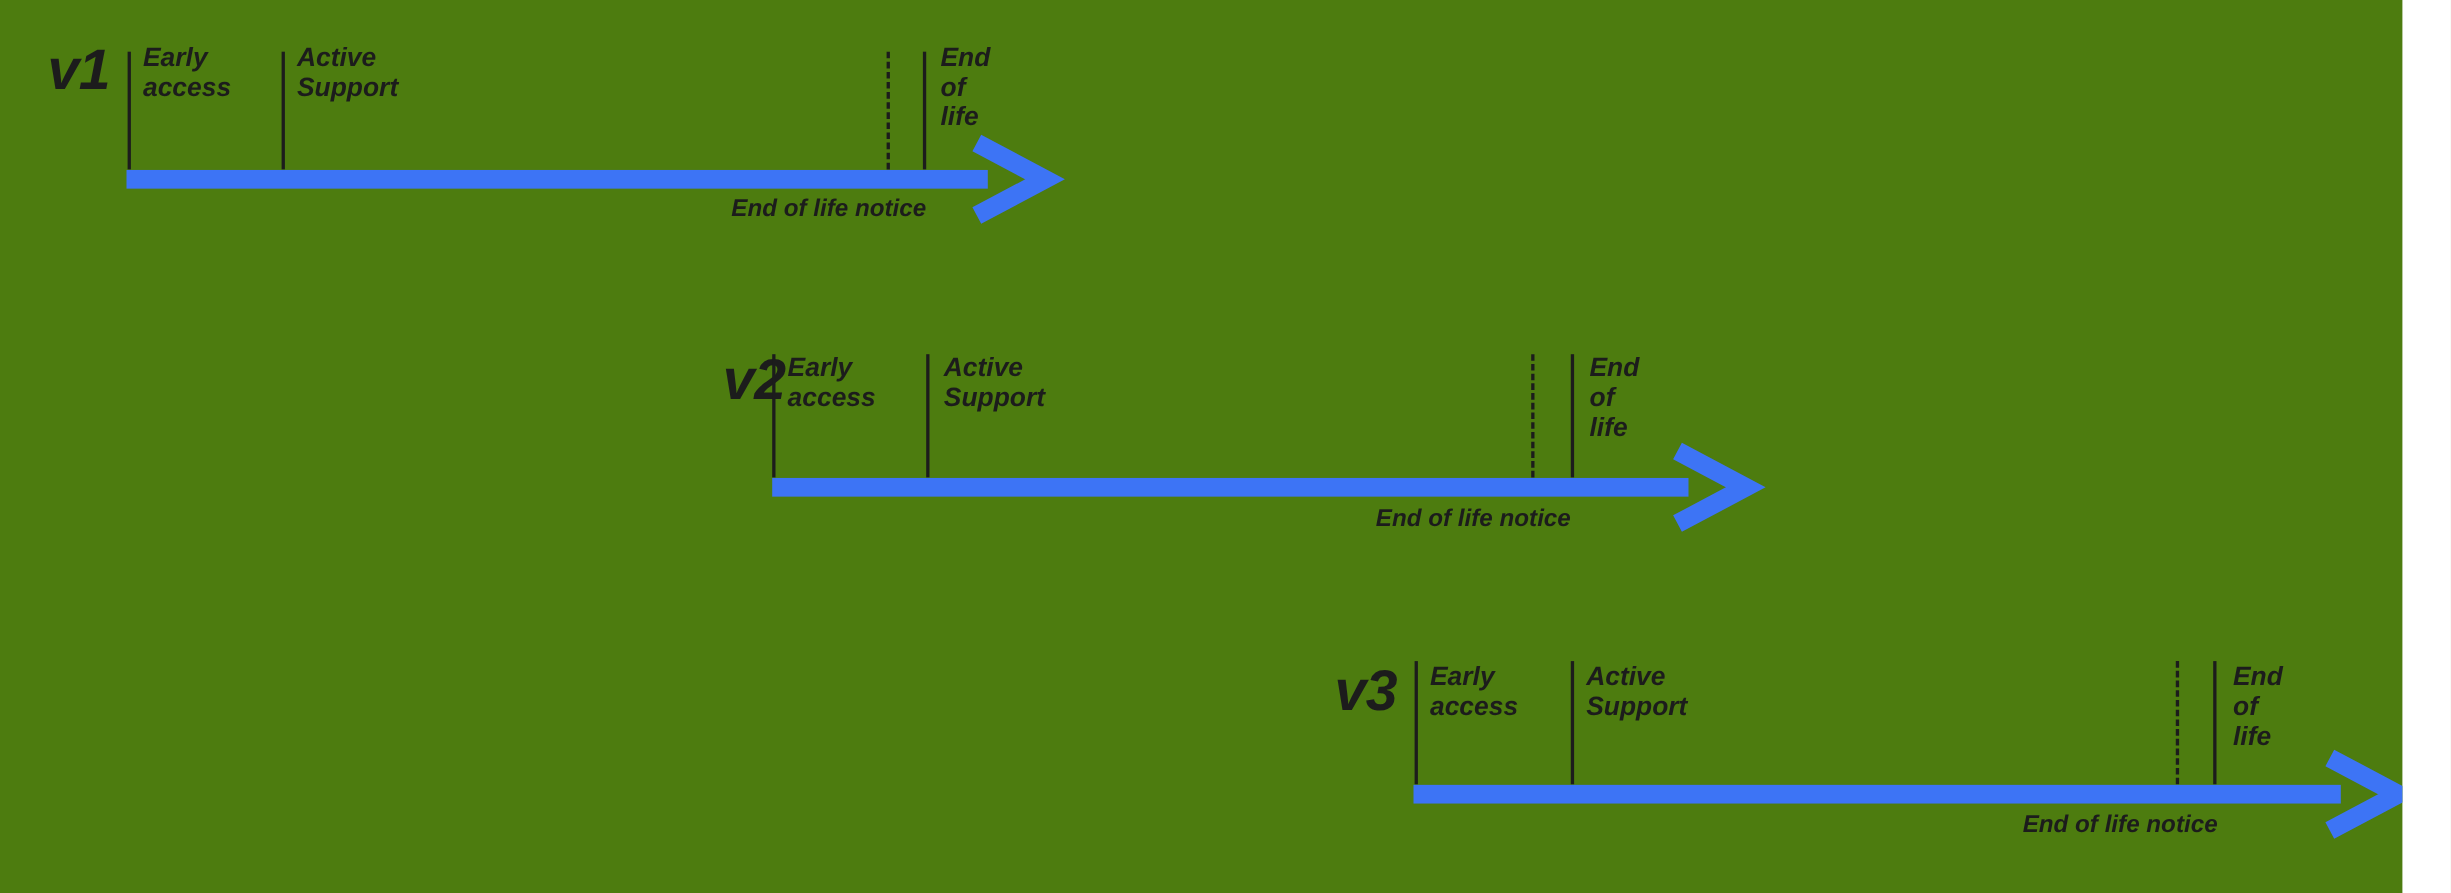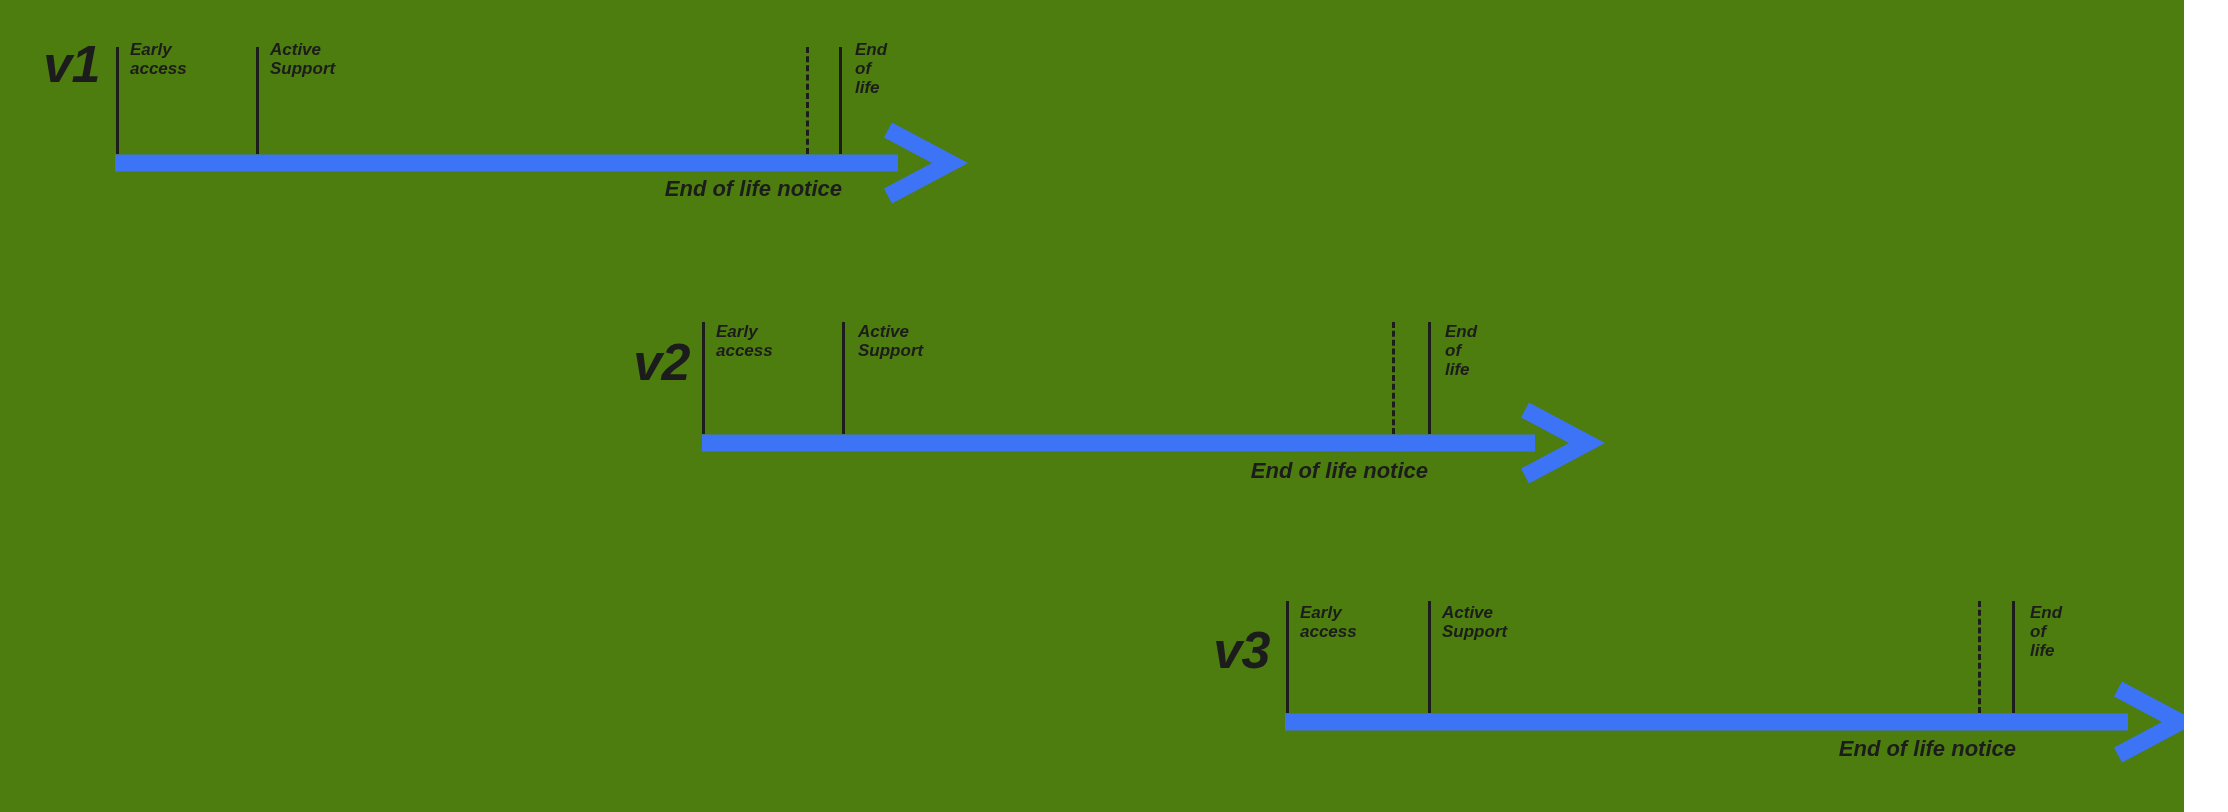--- a/index.html
+++ b/index.html
@@ -46,21 +46,21 @@
   }
   .marker.dashed {
     background: none;
     border-left: 3px dashed #1c1c1c;
     width: 0;
   }
 
   
   .phase-label {
     position: absolute;
-    font-size: 17px;
+    font-size: 24px;
     font-weight: 700;
     color: #1c1c1c;
     line-height: 1.12;
     white-space: pre-line;
   }
 
   
   .timeline-arrow {
     position: absolute;
     overflow: visible;
@@ -91,37 +91,37 @@
 access</div>
       <div class="phase-label" style="left: 270px; top: 40px;">Active Support</div>
       <div class="phase-label" style="left: 855px; top: 40px;">End of life</div>
       <svg width="841" height="80" viewBox="0 0 841 80" class="timeline-arrow" style="left: 115px; top: 122.5px;">
         <rect x="0" y="31.5" width="783" height="17" fill="#3d74f5"></rect>
         <path d="M 773 7 L 835 40 L 773 73" fill="none" stroke="#3d74f5" stroke-width="17" stroke-linejoin="miter" stroke-linecap="butt"></path>
       </svg>
       <div class="notice-label" style="left: 542px; top: 178px; width: 300px;">End of life notice</div>
     </div>
     <div class="version-row">
-      <div class="version-label" style="left: 612px; top: 320px; width: 78px; margin-top: 16px;">v2</div>
+      <div class="version-label" style="left: 636px; top: 320px; width: 78px;">v2</div>
       <div class="marker" style="left: 702px; top: 322px; height: 112px;"></div>
       <div class="marker" style="left: 842px; top: 322px; height: 112px;"></div>
       <div class="marker dashed" style="left: 1392px; top: 322px; height: 112px;"></div>
       <div class="marker" style="left: 1428px; top: 322px; height: 112px;"></div>
       <div class="phase-label" style="left: 716px; top: 322px;">Early
 access</div>
       <div class="phase-label" style="left: 858px; top: 322px;">Active Support</div>
       <div class="phase-label" style="left: 1445px; top: 322px;">End of life</div>
       <svg width="891" height="80" viewBox="0 0 891 80" class="timeline-arrow" style="left: 702px; top: 402.5px;">
         <rect x="0" y="31.5" width="833" height="17" fill="#3d74f5"></rect>
         <path d="M 823 7 L 885 40 L 823 73" fill="none" stroke="#3d74f5" stroke-width="17" stroke-linejoin="miter" stroke-linecap="butt"></path>
       </svg>
       <div class="notice-label" style="left: 1128px; top: 460px; width: 300px;">End of life notice</div>
     </div>
     <div class="version-row">
-      <div class="version-label" style="left: 1192px; top: 624px; width: 78px;">v3</div>
+      <div class="version-label" style="left: 1192px; top: 602px; width: 78px;">v3</div>
       <div class="marker" style="left: 1286px; top: 601px; height: 112px;"></div>
       <div class="marker" style="left: 1428px; top: 601px; height: 112px;"></div>
       <div class="marker dashed" style="left: 1978px; top: 601px; height: 112px;"></div>
       <div class="marker" style="left: 2012px; top: 601px; height: 112px;"></div>
       <div class="phase-label" style="left: 1300px; top: 603px;">Early
 access</div>
       <div class="phase-label" style="left: 1442px; top: 603px;">Active Support</div>
       <div class="phase-label" style="left: 2030px; top: 603px;">End of life</div>
       <svg width="901" height="80" viewBox="0 0 901 80" class="timeline-arrow" style="left: 1285px; top: 681.5px;">
         <rect x="0" y="31.5" width="843" height="17" fill="#3d74f5"></rect>

